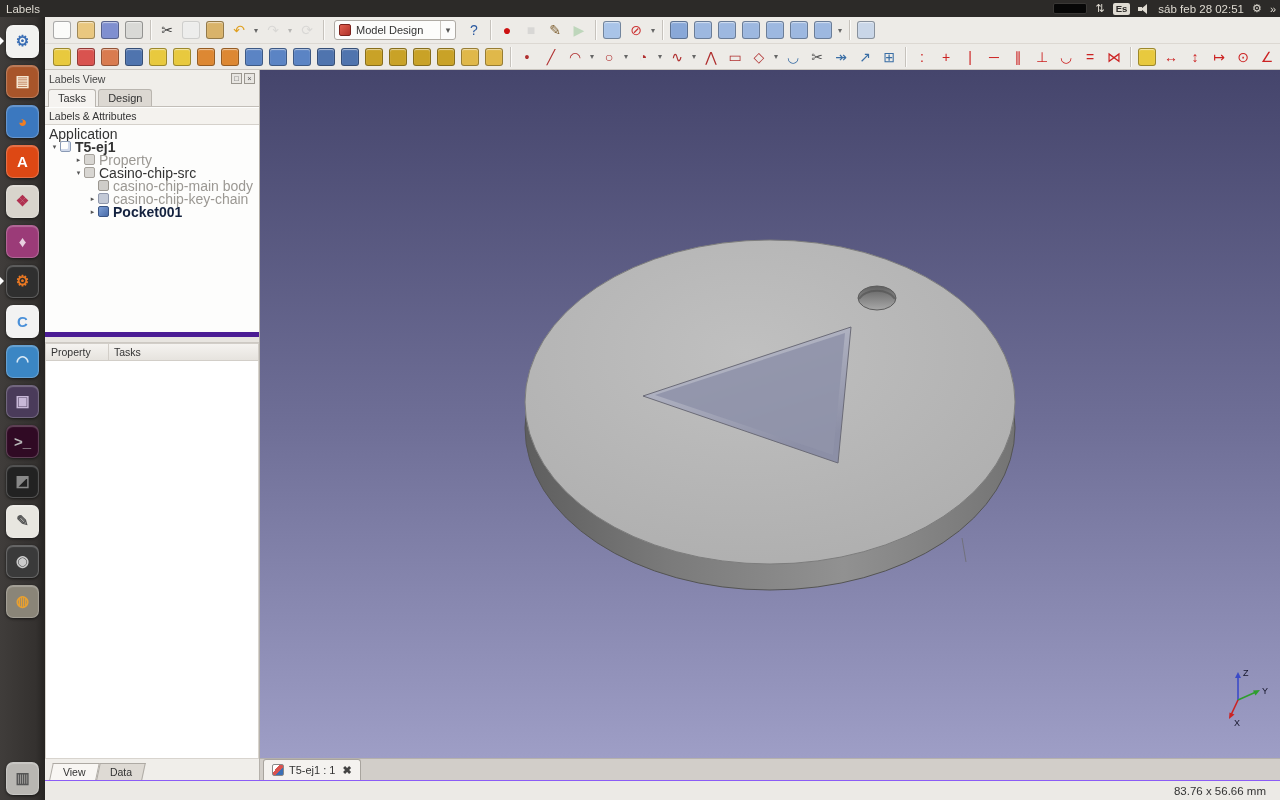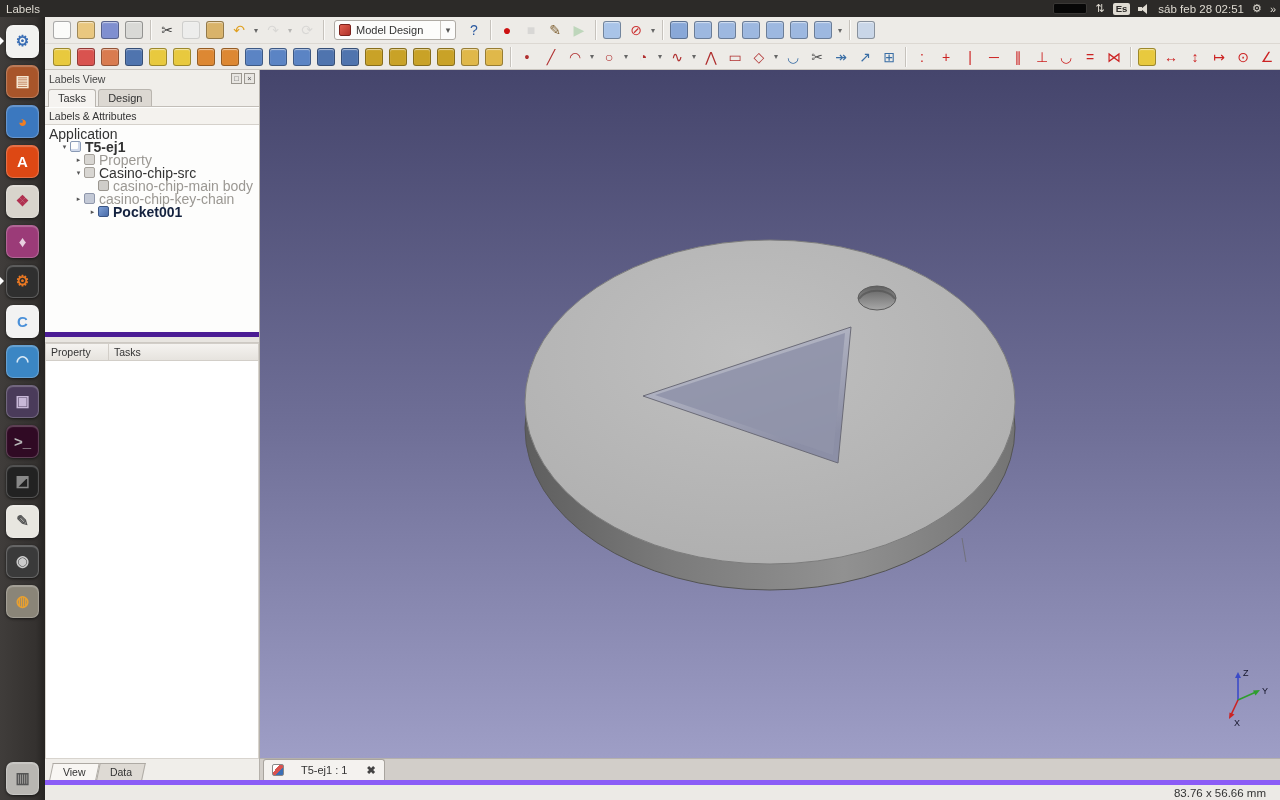--- a/index.html
+++ b/index.html
@@ -102,28 +102,28 @@
   
   .viewport { position:absolute; left:260px; top:70px; right:0; height:688px;
     background:linear-gradient(180deg,#45456c 0%,#6f6f97 52%,#9e9ec6 100%); }
   .scene { position:absolute; left:0; top:0; }
   .axisnav { position:absolute; right:8px; bottom:30px; }
 
   
   .doctabs { position:absolute; left:260px; top:758px; right:0; height:22px;
     background:#d2cec9; border-top:1px solid #b5b1ac; display:flex; align-items:flex-end; padding-left:3px; }
   .doctab { height:21px; background:#f4f2ef; border:1px solid #a8a49e; border-bottom:none;
-    border-radius:3px 3px 0 0; display:flex; align-items:center; gap:17px; padding:0 8px; font-size:11px; color:#333; }
+    border-radius:3px 3px 0 0; display:flex; align-items:center; gap:5px; padding:0 8px; font-size:11px; color:#333; }
   .doctab-icon { width:12px; height:12px; border-radius:2px;
     background:linear-gradient(135deg,#ffffff 35%,#d9534f 35%, #d9534f 65%, #3b6fb5 65%); border:1px solid #888; }
   .doctab-close { font-weight:bold; font-size:11px; color:#444; margin-left:2px; }
 
   
   .statusbar { position:absolute; left:45px; top:780px; right:0; height:20px; background:#eceae6;
-    border-top:5px solid #8b5cf6; display:flex; align-items:center; font-size:11.5px; color:#333; }
+    border-top:1px solid #8b5cf6; display:flex; align-items:center; font-size:11.5px; color:#333; }
   .sb-dims { margin-left:auto; margin-right:14px; }
 </style>
 </head>
 <body>
 
 <div class="topbar">
   <span class="tb-title">Labels</span>
   <div class="tb-right">
     <div class="tray-pill"></div>
     <span class="tb-glyph">⇅</span>
@@ -306,41 +306,41 @@
     <div class="cv-tab active"><span>Tasks</span></div>
     <div class="cv-tab"><span>Design</span></div>
   </div>
   <div class="cv-header">
     <span>Labels &amp; Attributes</span>
   </div>
   <div class="cv-tree">
     <div class="trow" style="padding-left:4px">
       <span>Application</span>
     </div>
-    <div class="trow" style="padding-left:14px">
+    <div class="trow" style="padding-left:4px">
       <span class="exp open"></span>
       <span class="ticon ti-doc"></span>
       <span class="t-bold">T5-ej1</span>
     </div>
     <div class="trow" style="padding-left:28px">
       <span class="exp closed"></span>
       <span class="ticon ti-folder"></span>
       <span class="t-gray">Property</span>
     </div>
     <div class="trow" style="padding-left:28px">
       <span class="exp open"></span>
       <span class="ticon ti-folder"></span>
       <span>Casino-chip-src</span>
     </div>
     <div class="trow" style="padding-left:42px">
       <span class="exp"></span>
       <span class="ticon ti-body"></span>
       <span class="t-gray">casino-chip-main body</span>
     </div>
-    <div class="trow" style="padding-left:28px">
+    <div class="trow" style="padding-left:42px">
       <span class="exp closed"></span>
       <span class="ticon ti-bodyblue"></span>
       <span class="t-gray">casino-chip-key-chain</span>
     </div>
     <div class="trow" style="padding-left:42px">
       <span class="exp closed"></span>
       <span class="ticon ti-pocket"></span>
       <span class="t-bold t-navy">Pocket001</span>
     </div>
   </div>

